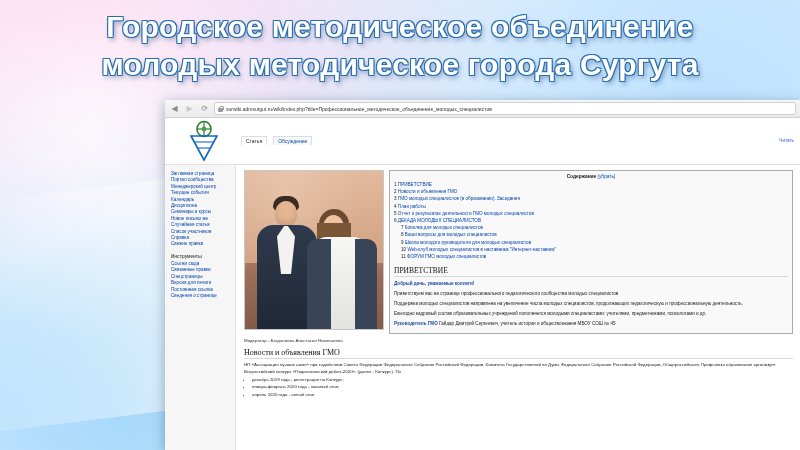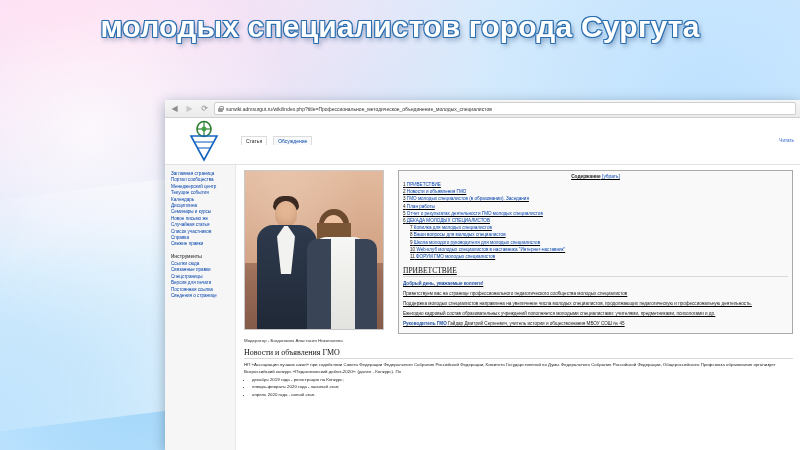--- a/index.html
+++ b/index.html
@@ -245,22 +245,21 @@
   .art-title {
     font-size: 9px;
     color: #111;
     font-family: "Liberation Serif", serif;
     border-bottom: 1px solid #d8d8d8;
     padding-bottom: 2px;
     margin-bottom: 5px;
   }
   .art-cols {
     display: flex;
-    gap: 16px;
-    text-decoration: underline;
+    gap: 7px;
   }
   .photo-wrap {
     width: 138px;
     flex: 0 0 auto;
   }
   .photo {
     width: 138px;
     height: 158px;
     border: 1px solid #c8c8c8;
     background:
@@ -402,21 +401,22 @@
 <body>
 
 <div class="slide">
   <div class="bg-swirl sw1"></div>
   <div class="bg-swirl sw2"></div>
   <div class="bg-swirl sw3"></div>
   <div class="bg-swirl sw4"></div>
   <div class="ribbon"></div>
 
   <div class="title-block">
-    <div class="title-line">молодых специалистов города Сургута</div>
+    <div class="title-line">Городское методическое объединение</div>
+    <div class="title-line">молодых методическое города Сургута</div>
   </div>
 
   <div class="browser">
 
     <div class="chrome-bar">
       <div class="nav-btn">◀</div>
       <div class="nav-btn dis">▶</div>
       <div class="nav-btn">⟳</div>
       <div class="url-box">
         <span class="lock-icon"></span>

